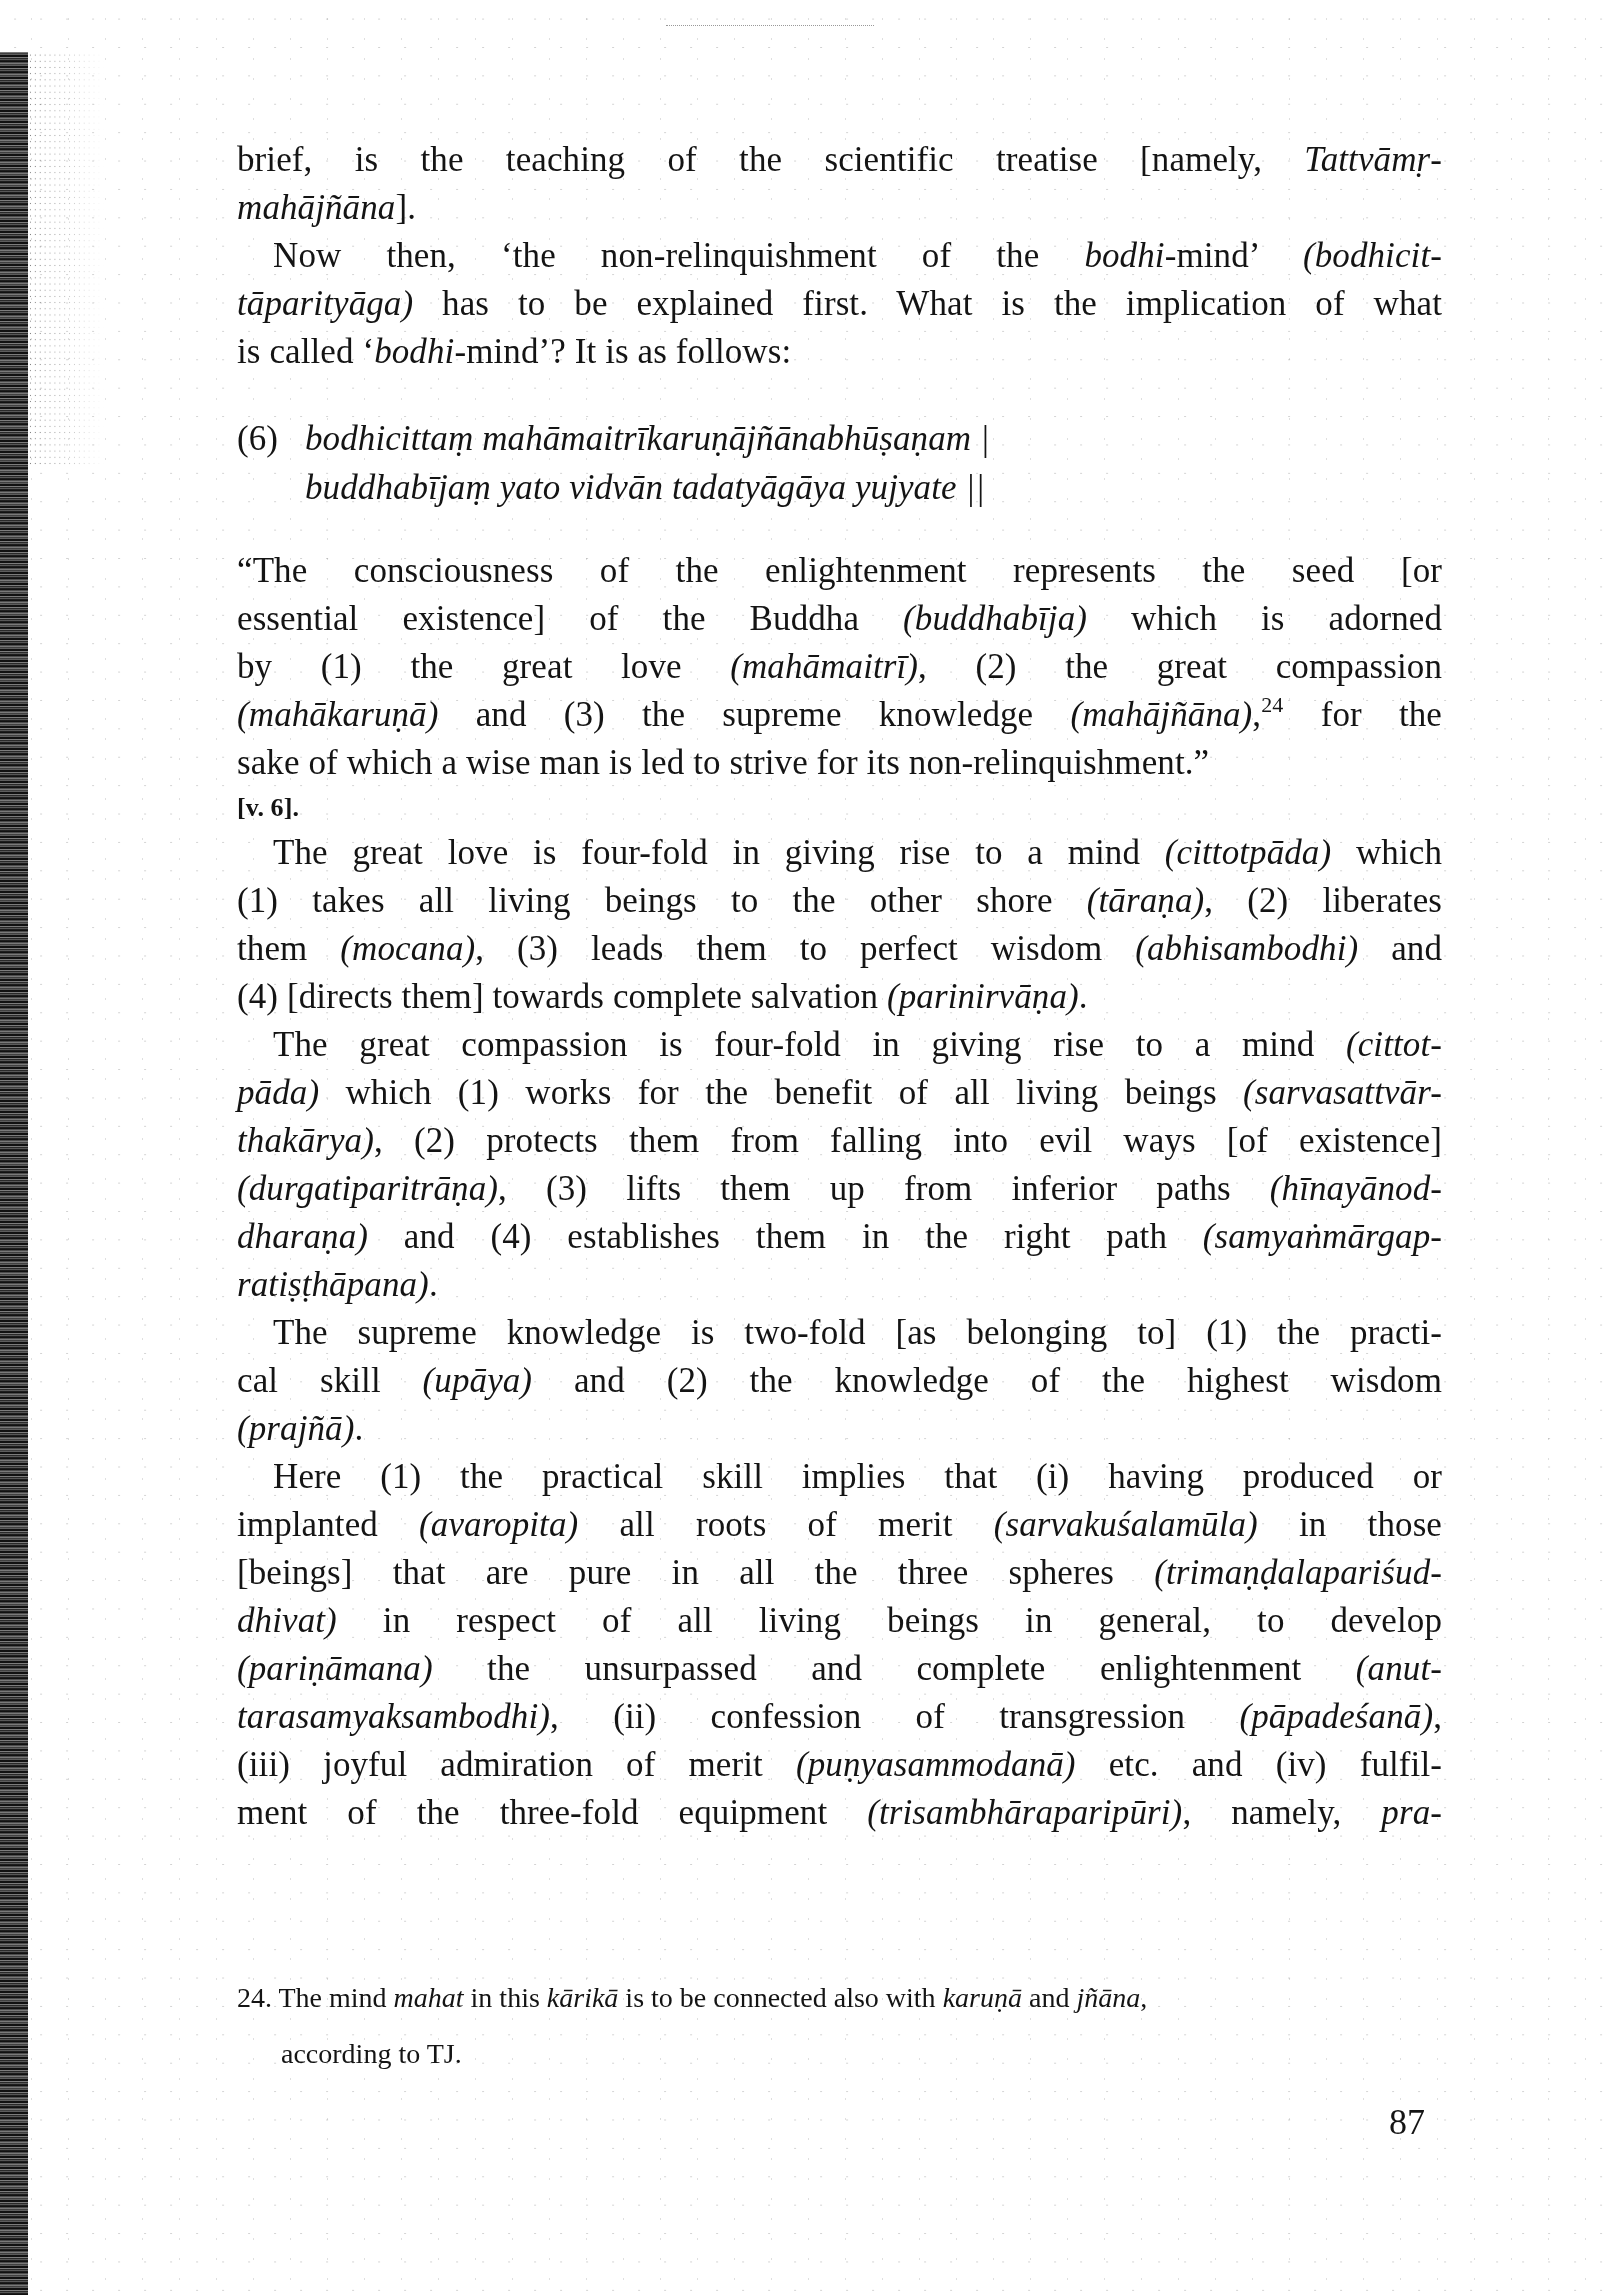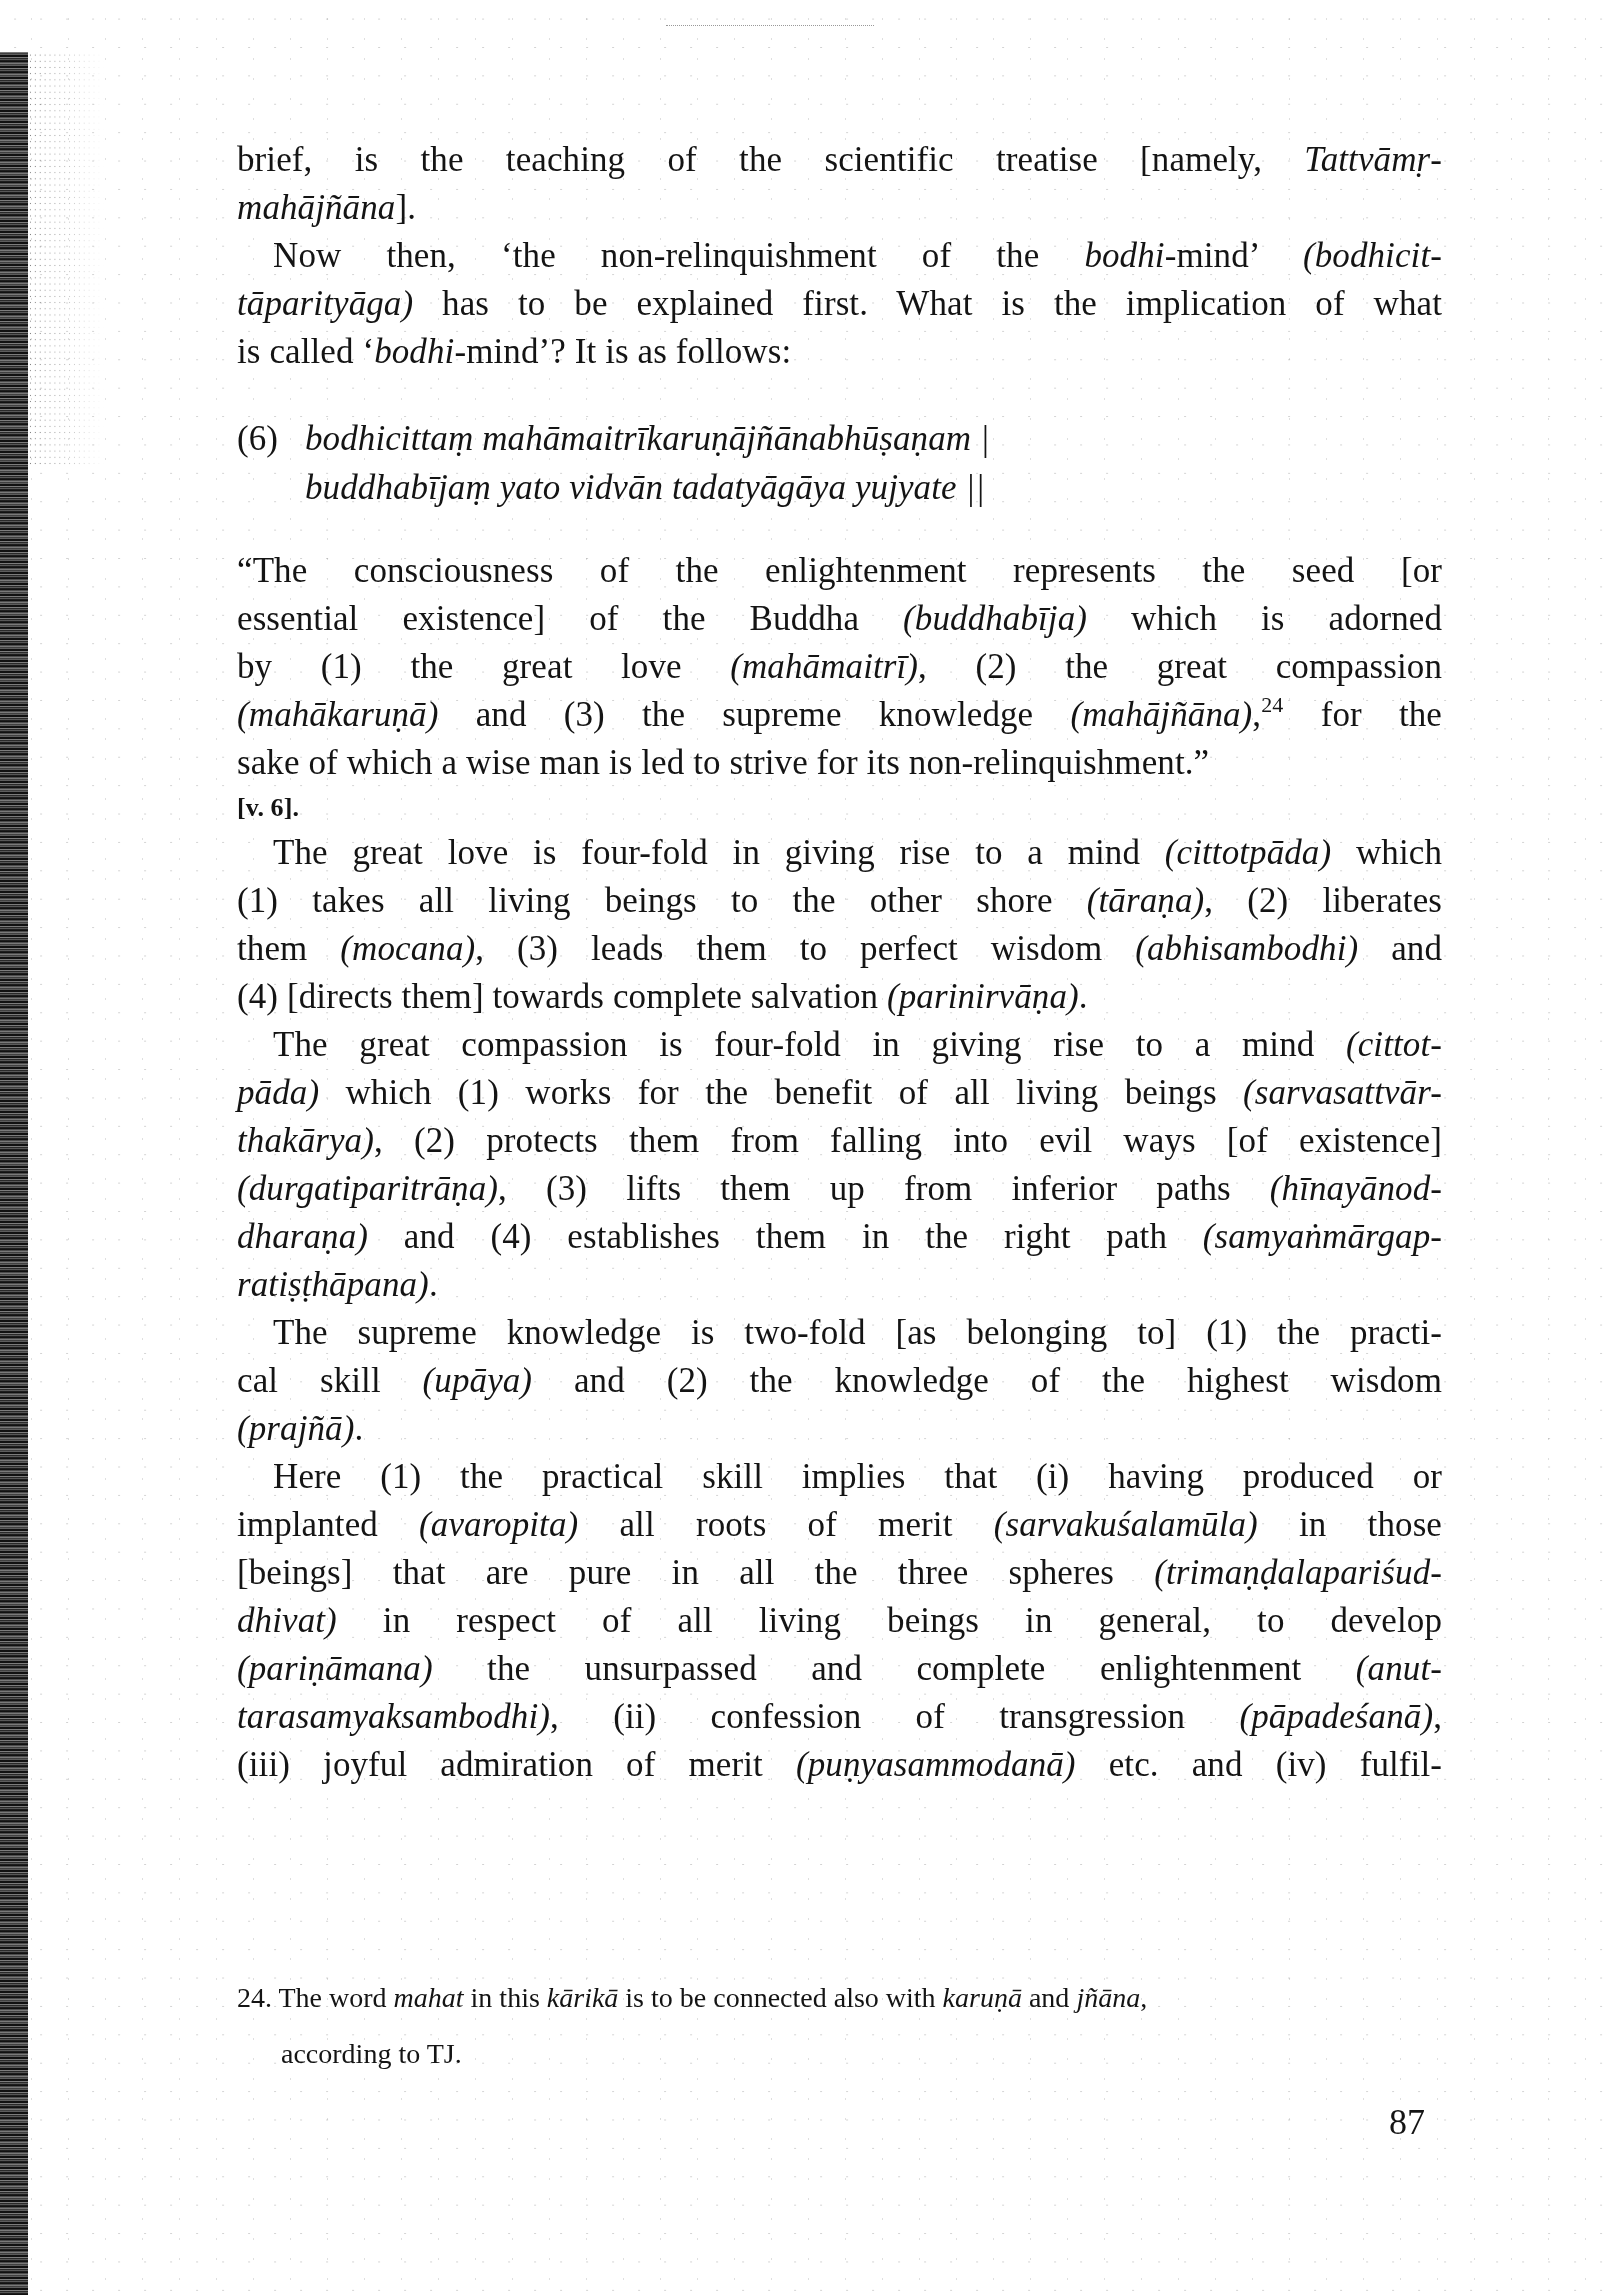--- a/index.html
+++ b/index.html
@@ -179,22 +179,23 @@
       <span class="line indent-line"><span>The supreme knowledge is two-fold [as belonging to] (1) the practi-</span></span>
       <span class="line"><span>cal skill </span><i>(upāya)</i><span> and (2) the knowledge of the highest wisdom</span></span>
       <span class="line last"><i>(prajñā)</i><span>.</span></span>
       <span class="line indent-line"><span>Here (1) the practical skill implies that (i) having produced or</span></span>
       <span class="line"><span>implanted </span><i>(avaropita)</i><span> all roots of merit </span><i>(sarvakuśalamūla)</i><span> in those</span></span>
       <span class="line"><span>[beings] that are pure in all the three spheres </span><i>(trimaṇḍalapariśud-</i></span>
       <span class="line"><i>dhivat)</i><span> in respect of all living beings in general, to develop</span></span>
       <span class="line"><i>(pariṇāmana)</i><span> the unsurpassed and complete enlightenment </span><i>(anut-</i></span>
       <span class="line"><i>tarasamyaksambodhi)</i><span>, (ii) confession of transgression </span><i>(pāpadeśanā)</i><span>,</span></span>
       <span class="line"><span>(iii) joyful admiration of merit </span><i>(puṇyasammodanā)</i><span> etc. and (iv) fulfil-</span></span>
+      <span class="line"><span>ment of the three-fold equipment </span><i>(trisambhāraparipūri)</i><span>, namely, </span><i>pra-</i></span>
     </div>
 </div>
 
 <div class="footnote">
-  <span class="fn-row" id="fn-line1"><span>24.</span><span> The word </span><i>mahat</i><span> in this </span><i>kārikā</i><span> is to be connected also with </span><i>karuṇā</i><span> and </span><i>jñāna</i><span>,</span></span>
+  <span class="fn-row" id="fn-line1"><span>24.</span><span> The mind </span><i>mahat</i><span> in this </span><i>kārikā</i><span> is to be connected also with </span><i>karuṇā</i><span> and </span><i>jñāna</i><span>,</span></span>
   <span class="fn-row fn-cont">according to TJ.</span>
 </div>
 
 <div class="page-number">87</div>
 
 
 </body></html>

